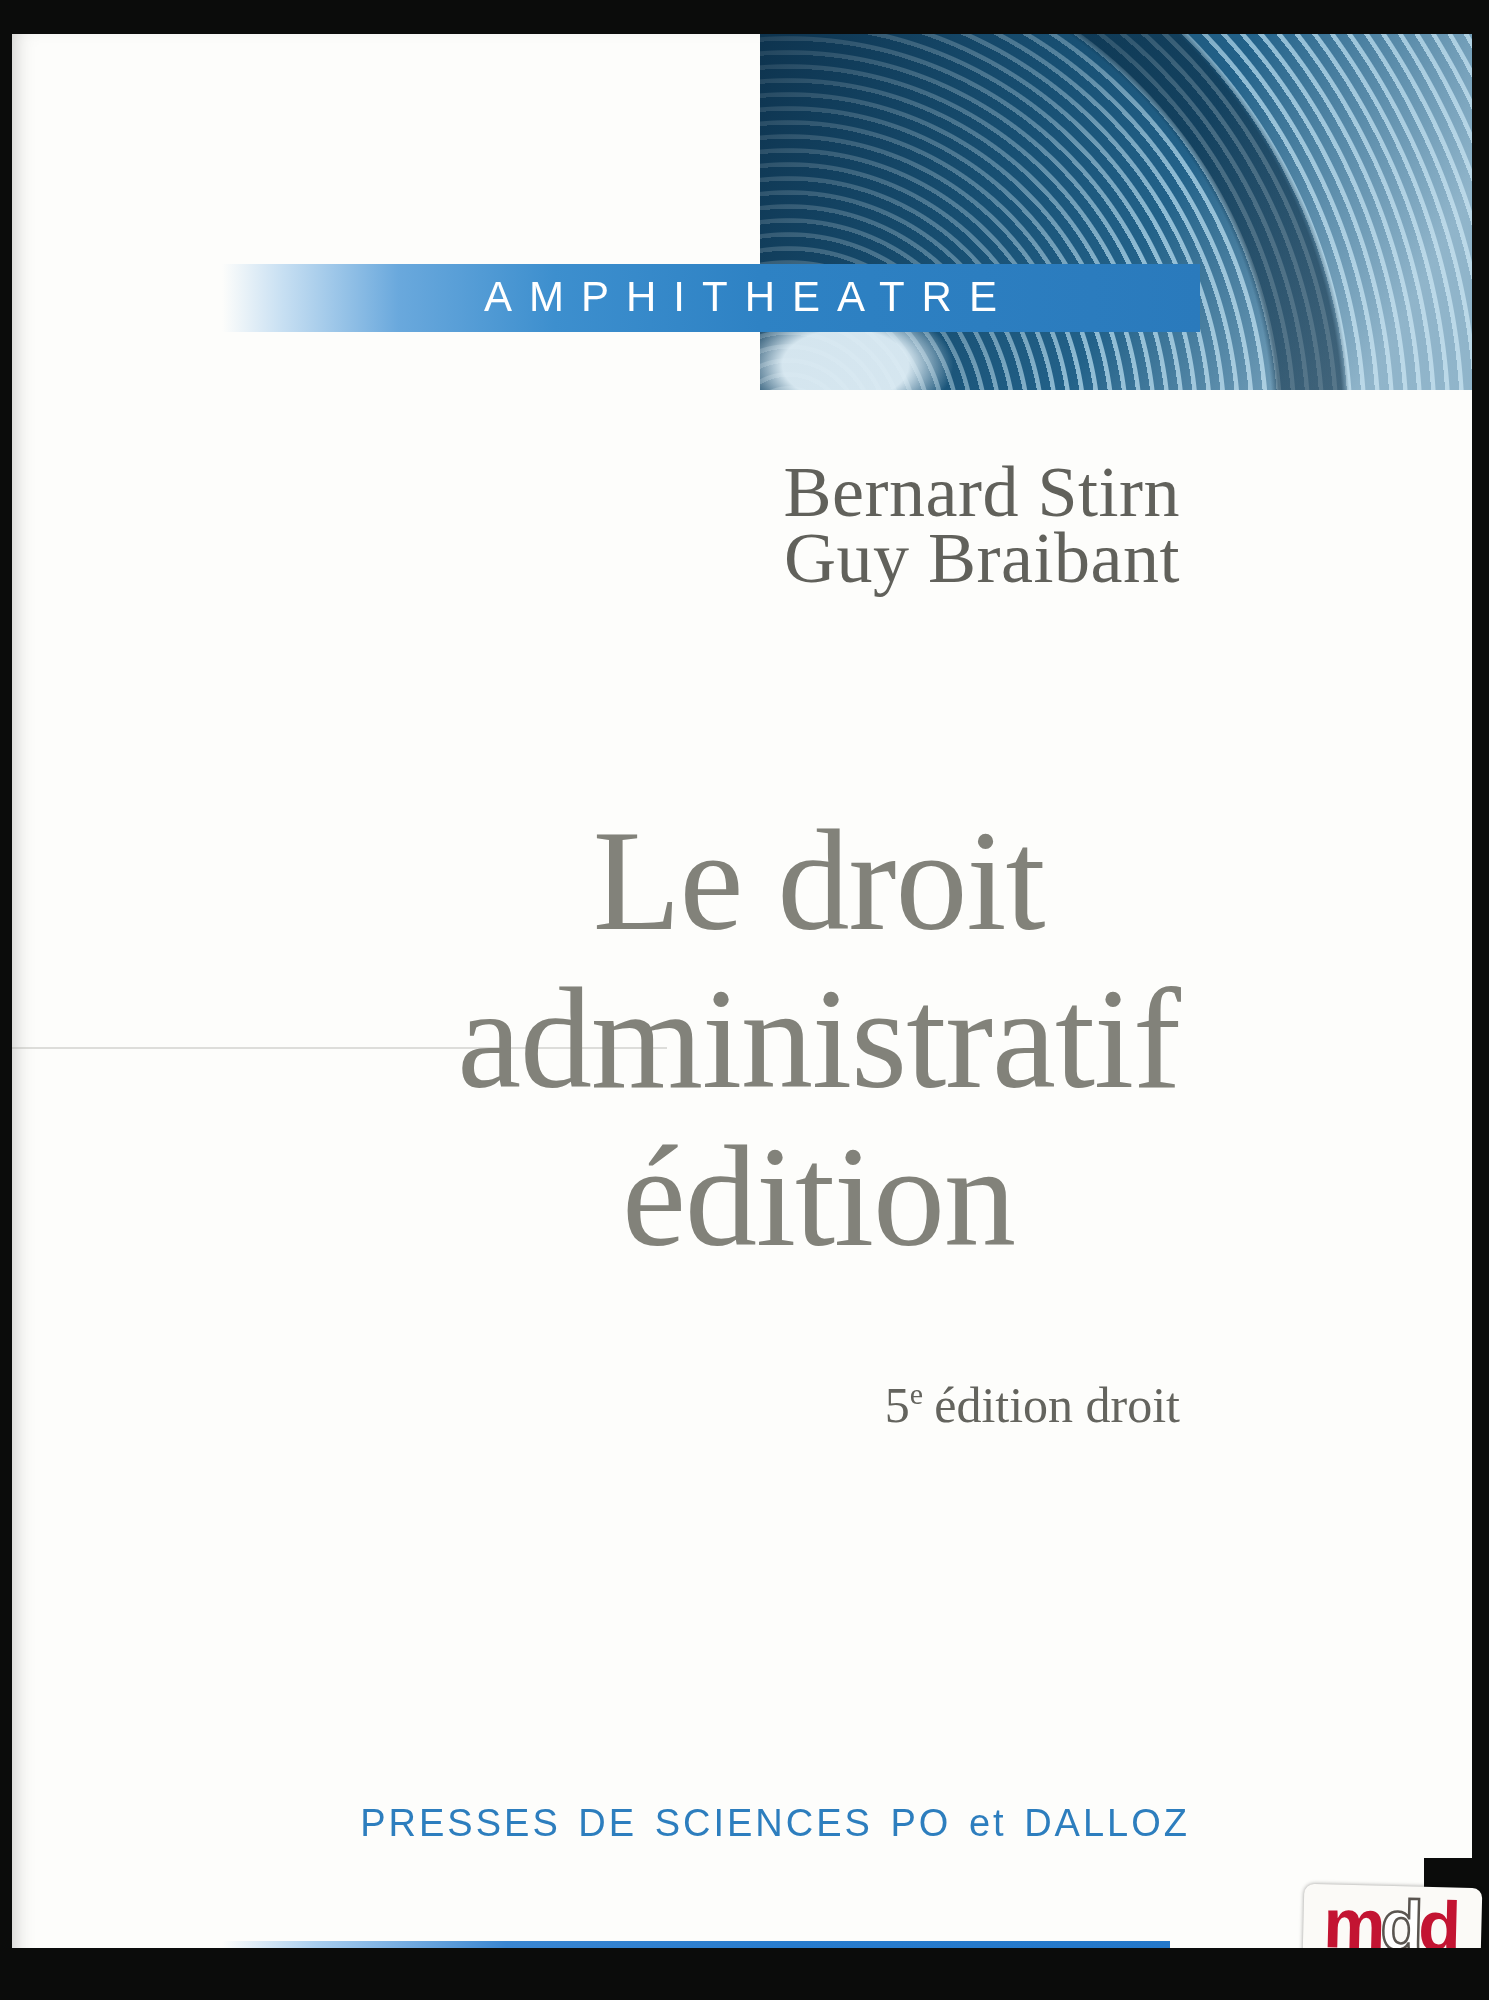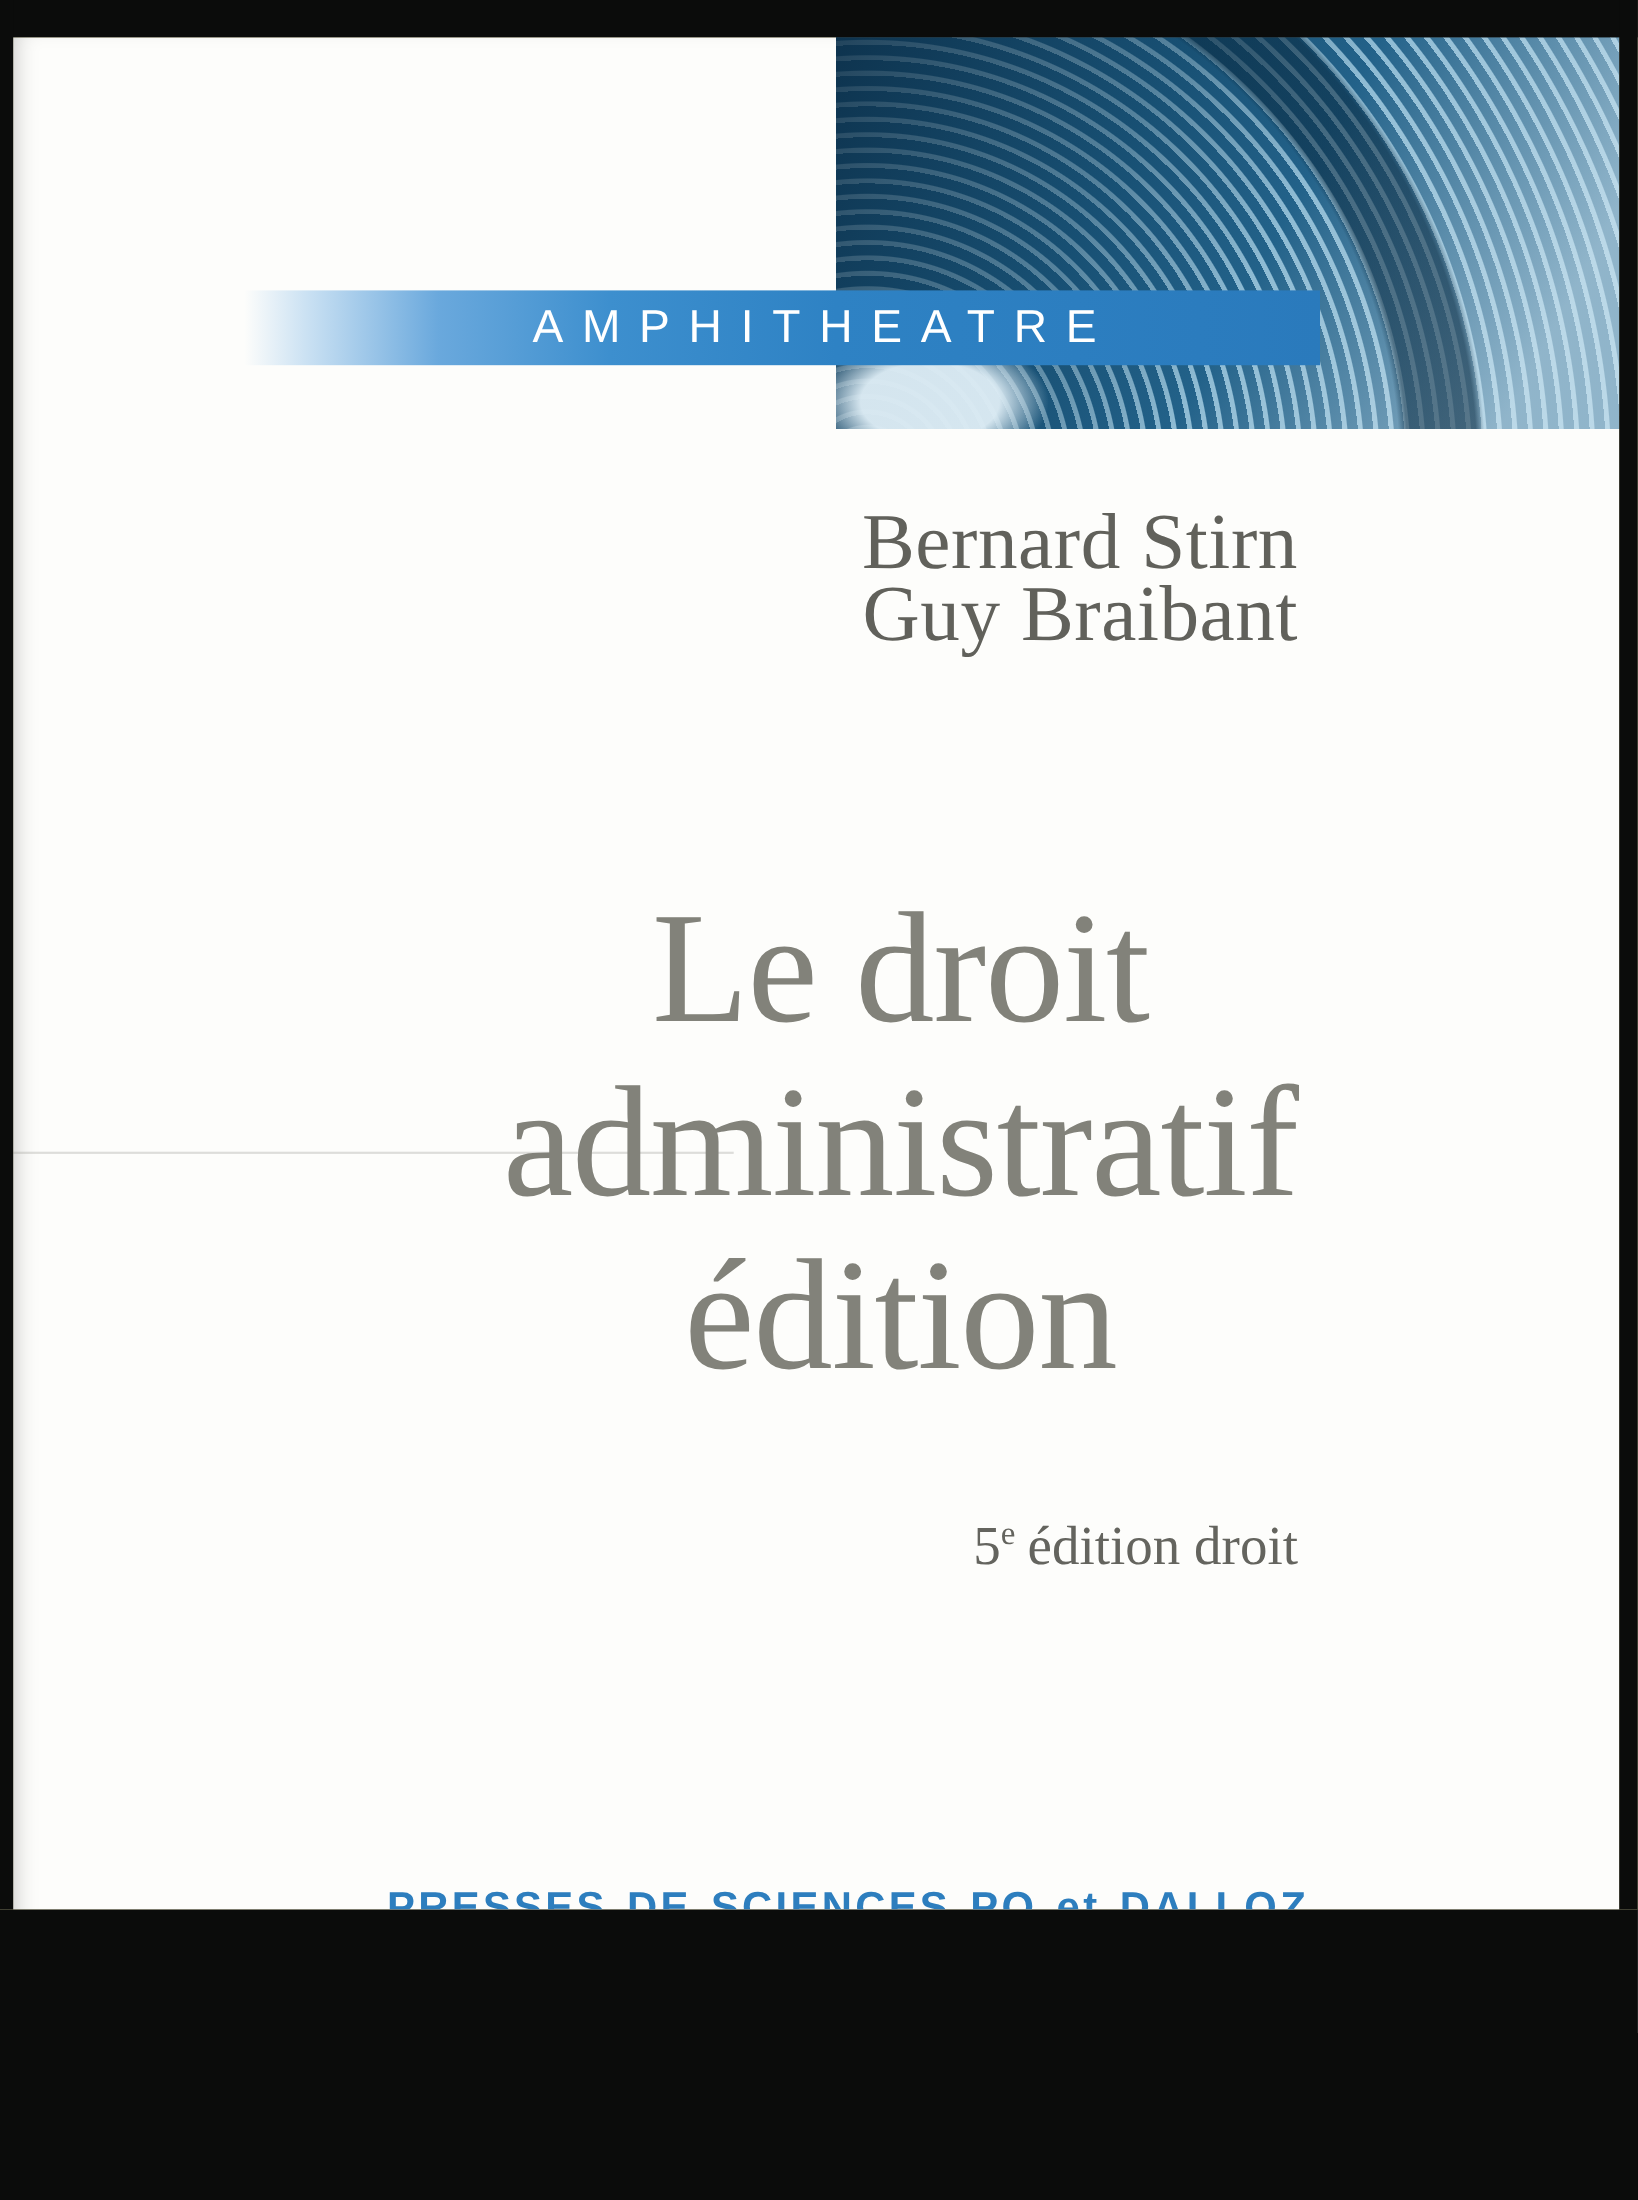--- a/index.html
+++ b/index.html
@@ -1,17 +1,17 @@
 <!DOCTYPE html>
 <html><head>
 <meta charset="utf-8">
 <style>
   html,body{margin:0;padding:0;background:#0b0c0b;}
   .stage{
-    position:relative;width:1489px;height:1736px;overflow:hidden;
+    position:relative;width:1489px;height:1948px;overflow:hidden;
     background:#fef9c3;
     font-family:"Liberation Serif", serif;
   }
   
   .cover{
     position:absolute;left:12px;top:34px;width:1460px;height:1954px;
     background:#fdfdfb;
     box-shadow:inset 14px 0 22px -14px rgba(0,0,0,.25);
   }
   .crease{
@@ -53,22 +53,22 @@
   }
   
   .edition{
     position:absolute;right:309px;top:1376px;text-align:right;
     font-size:50px;line-height:58px;color:#64645e;
   }
   .edition sup{font-size:30px;line-height:0;vertical-align:18px;}
   .edition .sp{margin-left:.22em;}
   
   .publisher{
-    position:absolute;right:299px;top:1712px;text-align:right;
-    font-family:"Liberation Sans", sans-serif;font-weight:700;
+    position:absolute;right:299px;top:1801px;text-align:right;
+    font-family:"Liberation Sans", sans-serif;font-weight:400;
     font-size:38px;line-height:44px;color:#2d7ebe;
     letter-spacing:3px;word-spacing:4px;white-space:nowrap;
   }
   
   .bottom-bar{
     position:absolute;left:222px;top:1941px;width:948px;height:49px;
     background:linear-gradient(to right,
       rgba(255,255,255,0) 0%, rgba(140,190,235,.75) 10%,
       #3a86d2 30%, #287cce 60%, #2478ca 100%);
   }

